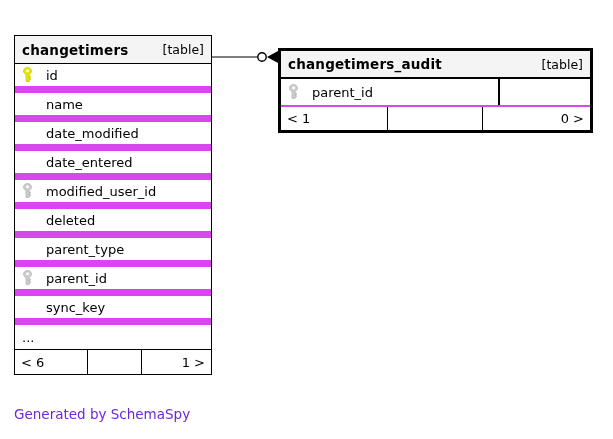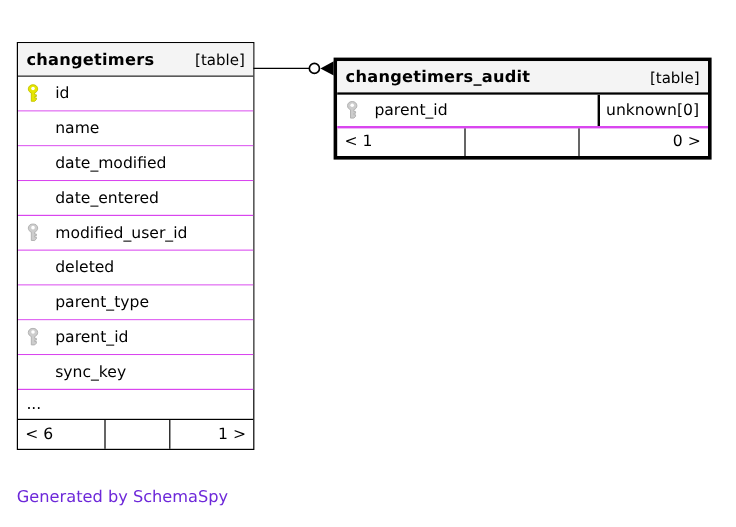--- a/index.html
+++ b/index.html
@@ -33,21 +33,21 @@
   }
   .entity.focus .thead { border-bottom-width: 2px; }
 
   .tname { font-weight: bold; font-size: 13.5px; letter-spacing: 0.2px; }
   .ttype { font-size: 12.5px; }
 
   .trow {
     display: flex;
     align-items: center;
     height: 29px;
-    border-bottom: 1px solid #d946ef;
+    border-bottom: 7px solid #d946ef;
     padding-left: 7px;
     font-size: 13px;
     background: #fff;
   }
   .keyicon {
     width: 24px;
     display: flex;
     align-items: center;
     flex: 0 0 24px;
   }
@@ -199,21 +199,20 @@
     <div class="trow">
       <div class="colcell">
         <span class="keyicon">
           <svg width="11" height="16" viewBox="0 0 11 16">
             <path d="M5.5 0.6 C7.8 0.6 9.4 2.1 9.4 4.1 C9.4 5.7 8.4 6.9 6.9 7.4 L6.9 9.0 L8.3 9.0 L8.3 10.4 L6.9 10.4 L6.9 11.6 L8.3 11.6 L8.3 13.0 L6.9 14.4 L4.1 14.4 L4.1 7.4 C2.6 6.9 1.6 5.7 1.6 4.1 C1.6 2.1 3.2 0.6 5.5 0.6 Z" fill="#cdcdcd" stroke="#b0b0b0" stroke-width="0.8"></path>
             <circle cx="5.5" cy="3.7" r="1.5" fill="#ffffff"></circle>
           </svg>
         </span>
         <span>parent_id</span>
       </div>
-      <div class="extracell">unknown[0]</div>
     </div>
 
     <div class="tfoot">
       <div class="fcell c1 divider">&lt; 1</div>
       <div class="fcell c2 divider"></div>
       <div class="fcell c3">0 &gt;</div>
     </div>
   </div>
 
   <div class="caption">Generated by SchemaSpy</div>

